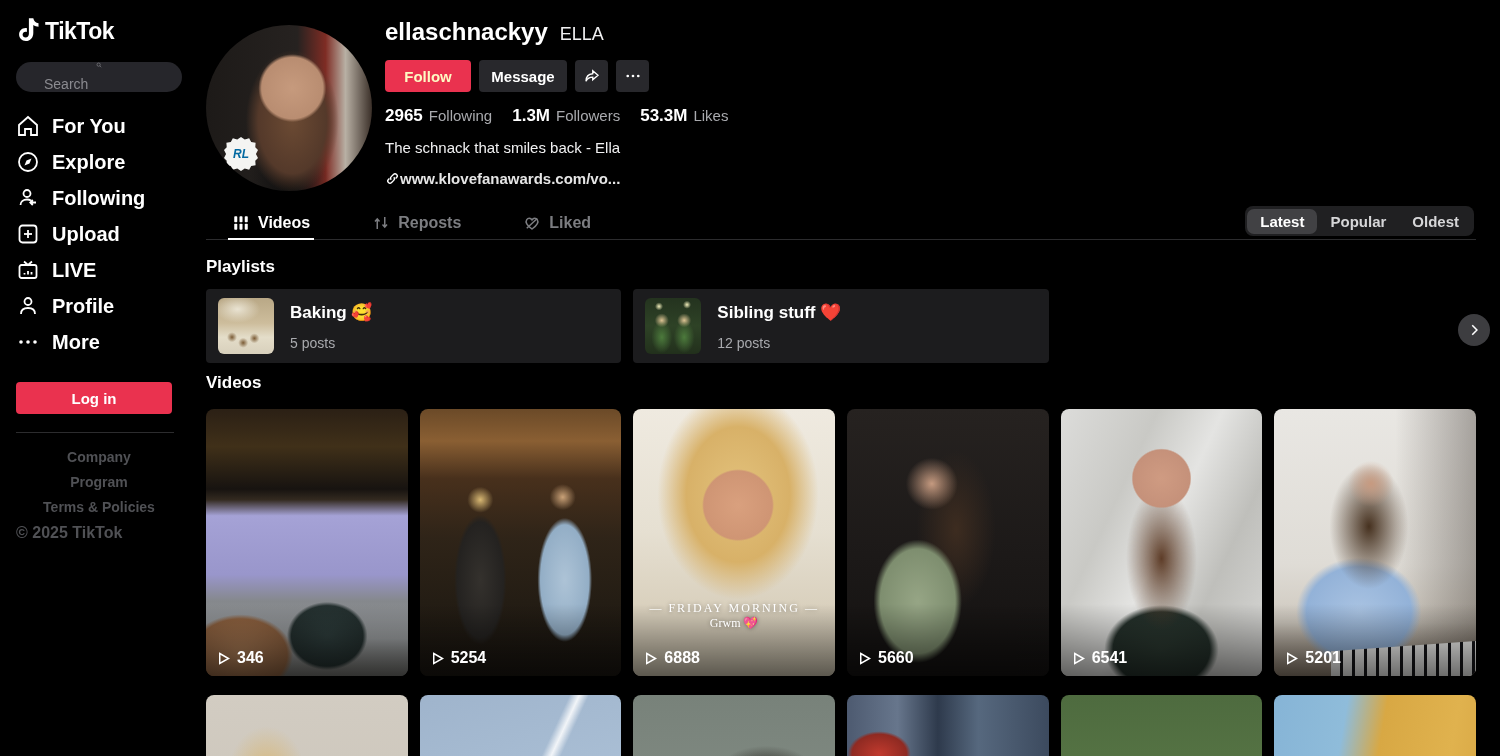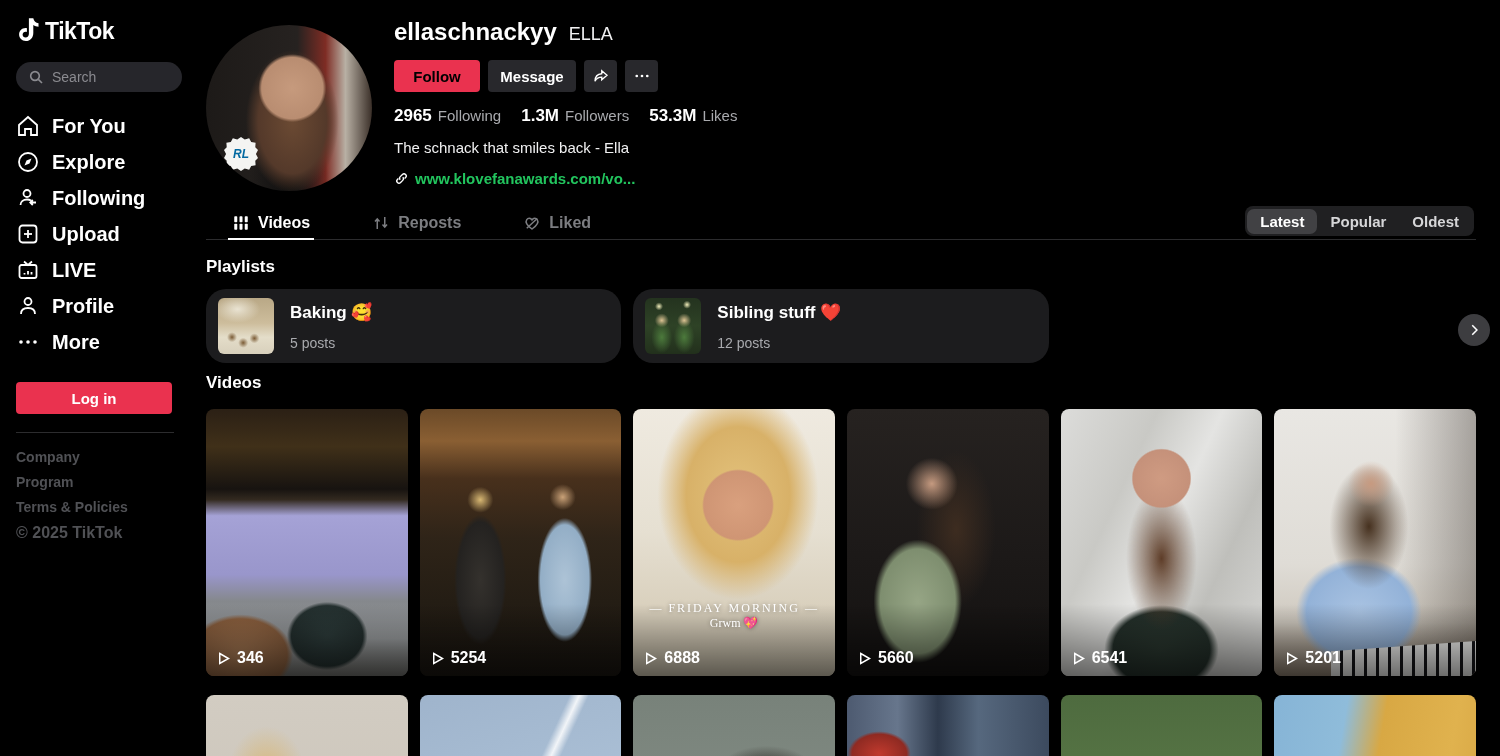--- a/index.html
+++ b/index.html
@@ -4,83 +4,83 @@
 <style>
   * { margin:0; padding:0; box-sizing:border-box; }
   html,body { width:1500px; height:756px; overflow:hidden; background:#000; color:#fff;
     font-family:"Liberation Sans", sans-serif; }
 
   
   .sidebar { position:absolute; left:0; top:0; width:196px; height:756px; background:#000; padding:14px 14px 0 16px; }
   .logo { display:flex; align-items:center; gap:4px; height:34px; margin-bottom:14px; cursor:pointer; }
   .logo svg { width:25px; height:28px; }
   .logo-text { font-size:23px; font-weight:bold; letter-spacing:-0.5px; }
-  .search-box { display:flex; align-items:center; gap:8px; background:#26262b; border-radius:15px; height:30px; padding:0 12px; margin-bottom:16px; }
+  .search-box { display:flex; align-items:center; gap:8px; background:#26262b; border-radius:15px; height:30px; padding:0 12px; margin-bottom:16px;flex-direction:column; }
   .search-box input { background:transparent; border:none; outline:none; color:#fff; font-size:14px; width:110px; font-family:inherit; }
   .search-box input::placeholder { color:#8b8b90; }
   .nav { display:flex; flex-direction:column; }
   .nav-item { display:flex; align-items:center; gap:12px; height:36px; cursor:pointer; color:#fff; }
   .nav-item svg { width:24px; height:24px; flex:0 0 24px; }
   .nav-label { font-size:20px; font-weight:bold; }
   .login-btn { display:block; width:156px; height:32px; margin-top:22px; background:#ea324f; color:#fff;
     font-size:15px; font-weight:bold; border:none; border-radius:4px; cursor:pointer; font-family:inherit; }
   .side-divider { width:158px; height:1px; background:#2c2c2e; margin:18px 0 16px 0; }
-  .foot-link { display:block; color:#505155; font-size:14px; font-weight:bold; margin-bottom:9px; cursor:pointer; text-decoration:none; }
+  .foot-link { display:block; color:#505155; font-size:14px; font-weight:bold; margin-bottom:9px; cursor:pointer; text-decoration:none;text-align:center; }
   .copyright { color:#505155; font-size:16px; font-weight:bold; margin-top:2px; }
 
   
   .main { position:absolute; left:206px; top:0; right:24px; height:756px; }
 
   .avatar { position:absolute; left:0; top:25px; width:166px; height:166px; border-radius:50%; overflow:hidden;
     background:
       radial-gradient(circle 34px at 52% 38%, #c69a7d 0%, #b98d71 90%, transparent 100%),
       radial-gradient(ellipse 62px 95px at 52% 58%, #6b4a33 0%, #54392a 55%, transparent 75%),
       radial-gradient(ellipse 50px 60px at 50% 92%, #0c0c0c 0%, transparent 80%),
       linear-gradient(90deg, #1d1a18 0%, #262220 55%, #7e2c24 72%, #b8b0a4 84%, #3a2f28 100%),
       #181512; }
   .avatar-badge { position:absolute; left:18px; top:112px; width:34px; height:34px; background:#f4f4f2;
     clip-path:polygon(50% 0%,61% 7%,74% 4%,80% 15%,93% 17%,92% 30%,100% 38%,94% 50%,100% 62%,92% 70%,93% 83%,80% 85%,74% 96%,61% 93%,50% 100%,39% 93%,26% 96%,20% 85%,7% 83%,8% 70%,0% 62%,6% 50%,0% 38%,8% 30%,7% 17%,20% 15%,26% 4%,39% 7%);
     display:flex; align-items:center; justify-content:center; font-style:italic; font-weight:bold; font-size:12px; color:#0369a1; }
 
-  .info { position:absolute; left:188px; top:18px; }
+  .info { position:absolute; left:179px; top:18px; }
   .title-row { display:flex; align-items:baseline; gap:12px; margin-bottom:14px; }
   .username { font-size:24px; font-weight:bold; }
   .nickname { font-size:18px; color:#f1f1f2; }
   .btn-row { display:flex; gap:8px; margin-bottom:14px; }
-  .follow-btn { width:86px; height:32px; background:#ea324f; color:#000000; border:none; border-radius:4px;
+  .follow-btn { width:86px; height:32px; background:#ea324f; color:#fef9c3; border:none; border-radius:4px;
     font-size:15px; font-weight:bold; cursor:pointer; font-family:inherit; }
   .message-btn { width:88px; height:32px; background:#28282c; color:#fff; border:none; border-radius:4px;
     font-size:15px; font-weight:bold; cursor:pointer; font-family:inherit; }
   .icon-btn { width:33px; height:32px; background:#28282c; border:none; border-radius:4px; cursor:pointer;
     display:flex; align-items:center; justify-content:center; color:#fff; }
   .stats-row { display:flex; gap:20px; margin-bottom:12px; }
   .stat { display:flex; gap:6px; align-items:baseline; }
   .stat-value { font-size:17px; font-weight:bold; }
   .stat-label { font-size:15px; color:#a9aaae; }
   .bio { font-size:15px; line-height:1.35; color:#f1f1f2; margin-bottom:12px; }
-  .bio-link { display:flex; align-items:center; gap:6px; font-size:15px; font-weight:bold; color:#22c55e; cursor:pointer; }
+  .bio-link { display:flex; align-items:center; font-size:15px; font-weight:bold; color:#e5e5e5; cursor:pointer; }
 
   
   .tabbar { position:absolute; left:0; right:0; top:206px; height:34px; border-bottom:1px solid #2c2c2e; }
   .tabs { display:flex; gap:62px; padding-left:26px; height:100%; }
   .tab { display:flex; align-items:center; gap:8px; font-size:16px; font-weight:bold; color:#7c7d81; cursor:pointer;
     height:100%; position:relative; }
   .tab svg { width:18px; height:18px; }
   .tab.active { color:#fff; }
   .tab.active::after { content:""; position:absolute; left:-4px; right:-4px; bottom:-1px; height:2px; background:#fff; }
   .sort-pill { position:absolute; right:2px; top:0; height:30px; background:#202022; border-radius:8px;
     display:flex; align-items:center; padding:2px; }
   .sort-opt { padding:4px 13px; font-size:15px; font-weight:bold; color:#d6d6d8; border-radius:7px; cursor:pointer; }
   .sort-opt.active { background:#414144; color:#fff; }
 
   
   .section-heading { font-size:17px; font-weight:bold; }
   .playlists-heading { position:absolute; left:0; top:257px; }
   .playlist-row { position:absolute; left:0; right:0; top:289px; display:grid; grid-template-columns:repeat(3,1fr); gap:12px; }
-  .playlist-card { background:#1c1c1e; border-radius:20px; height:74px; display:flex; align-items:center; padding:9px 12px; gap:16px; cursor:pointer; }
+  .playlist-card { background:#1c1c1e; border-radius:4px; height:74px; display:flex; align-items:center; padding:9px 12px; gap:16px; cursor:pointer; }
   .pl-thumb { width:56px; height:56px; border-radius:6px; flex:0 0 56px; }
   .pl-thumb.baking { background:
       radial-gradient(circle 5px at 25% 70%, #7a5a34 0%, transparent 100%),
       radial-gradient(circle 5px at 45% 80%, #7a5a34 0%, transparent 100%),
       radial-gradient(circle 5px at 65% 72%, #7a5a34 0%, transparent 100%),
       radial-gradient(ellipse 30px 18px at 35% 20%, #e9e3d2 0%, transparent 75%),
       linear-gradient(180deg, #b9a886 0%, #cdbd9c 45%, #e4ddc9 70%, #d8d0bc 100%); }
   .pl-thumb.grwm { background:
       radial-gradient(circle 10px at 55% 30%, #d3a88a 0%, transparent 100%),
       radial-gradient(ellipse 22px 30px at 68% 50%, #6e4a2c 0%, transparent 75%),

